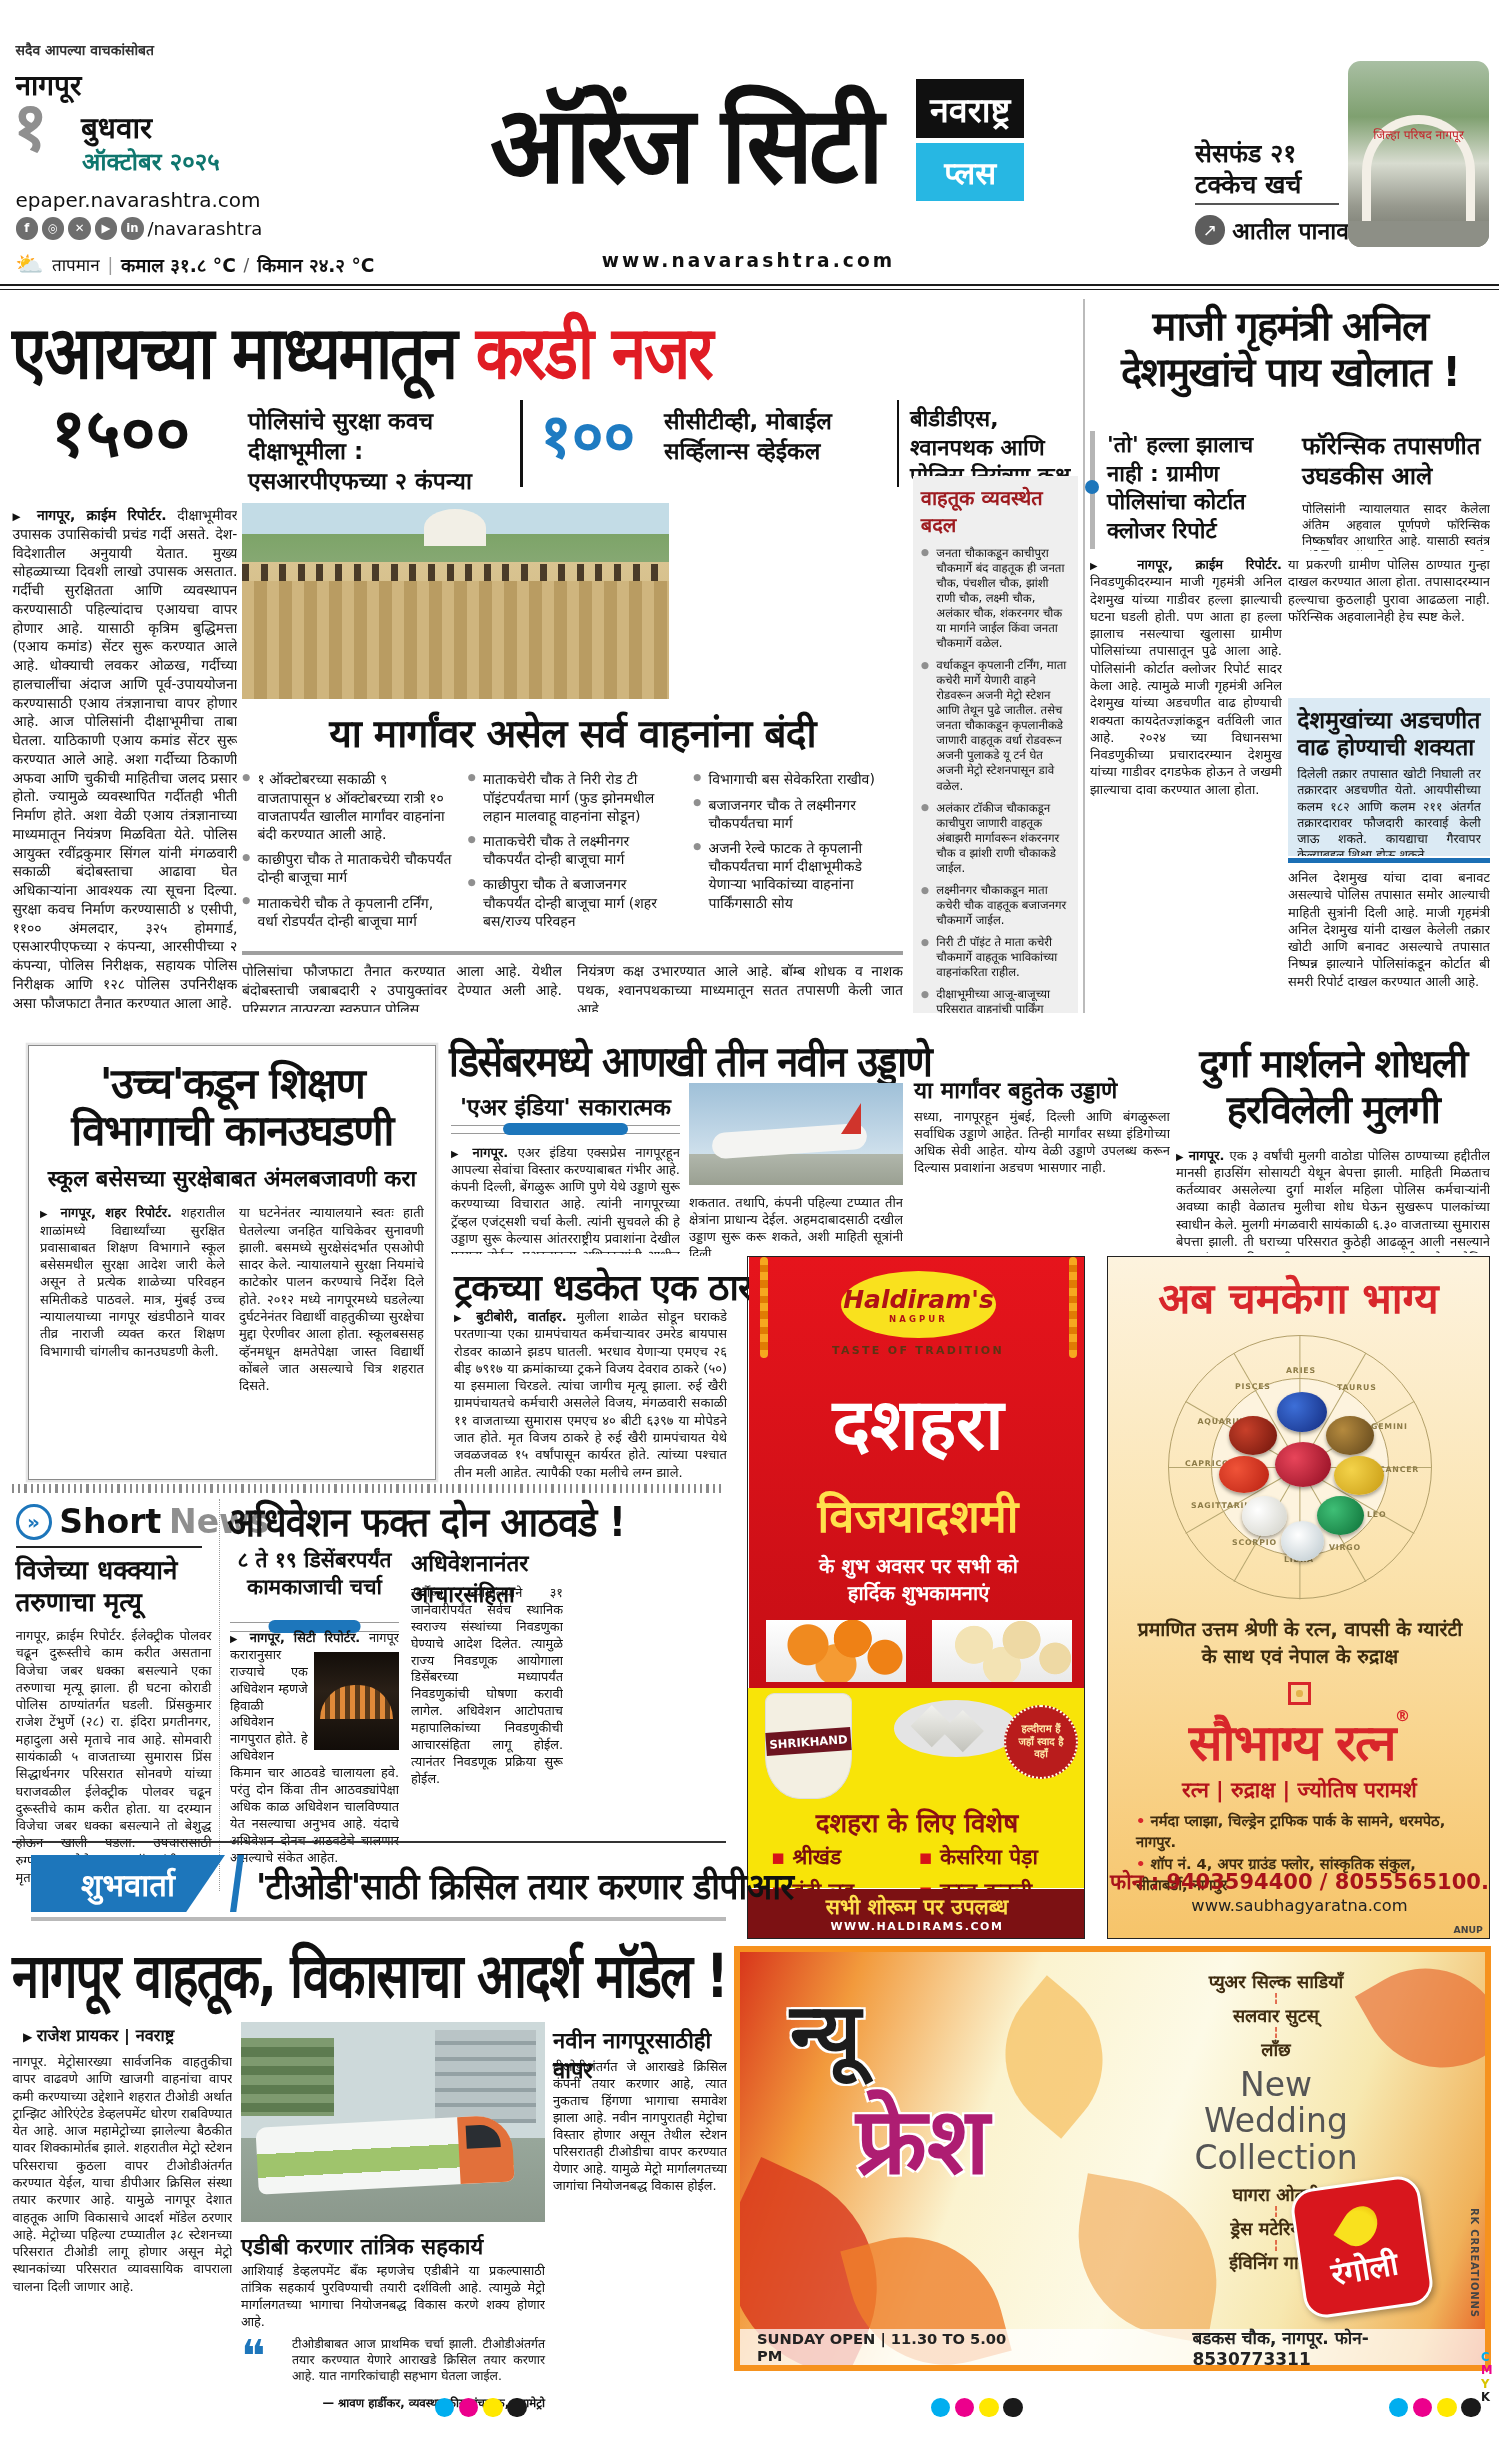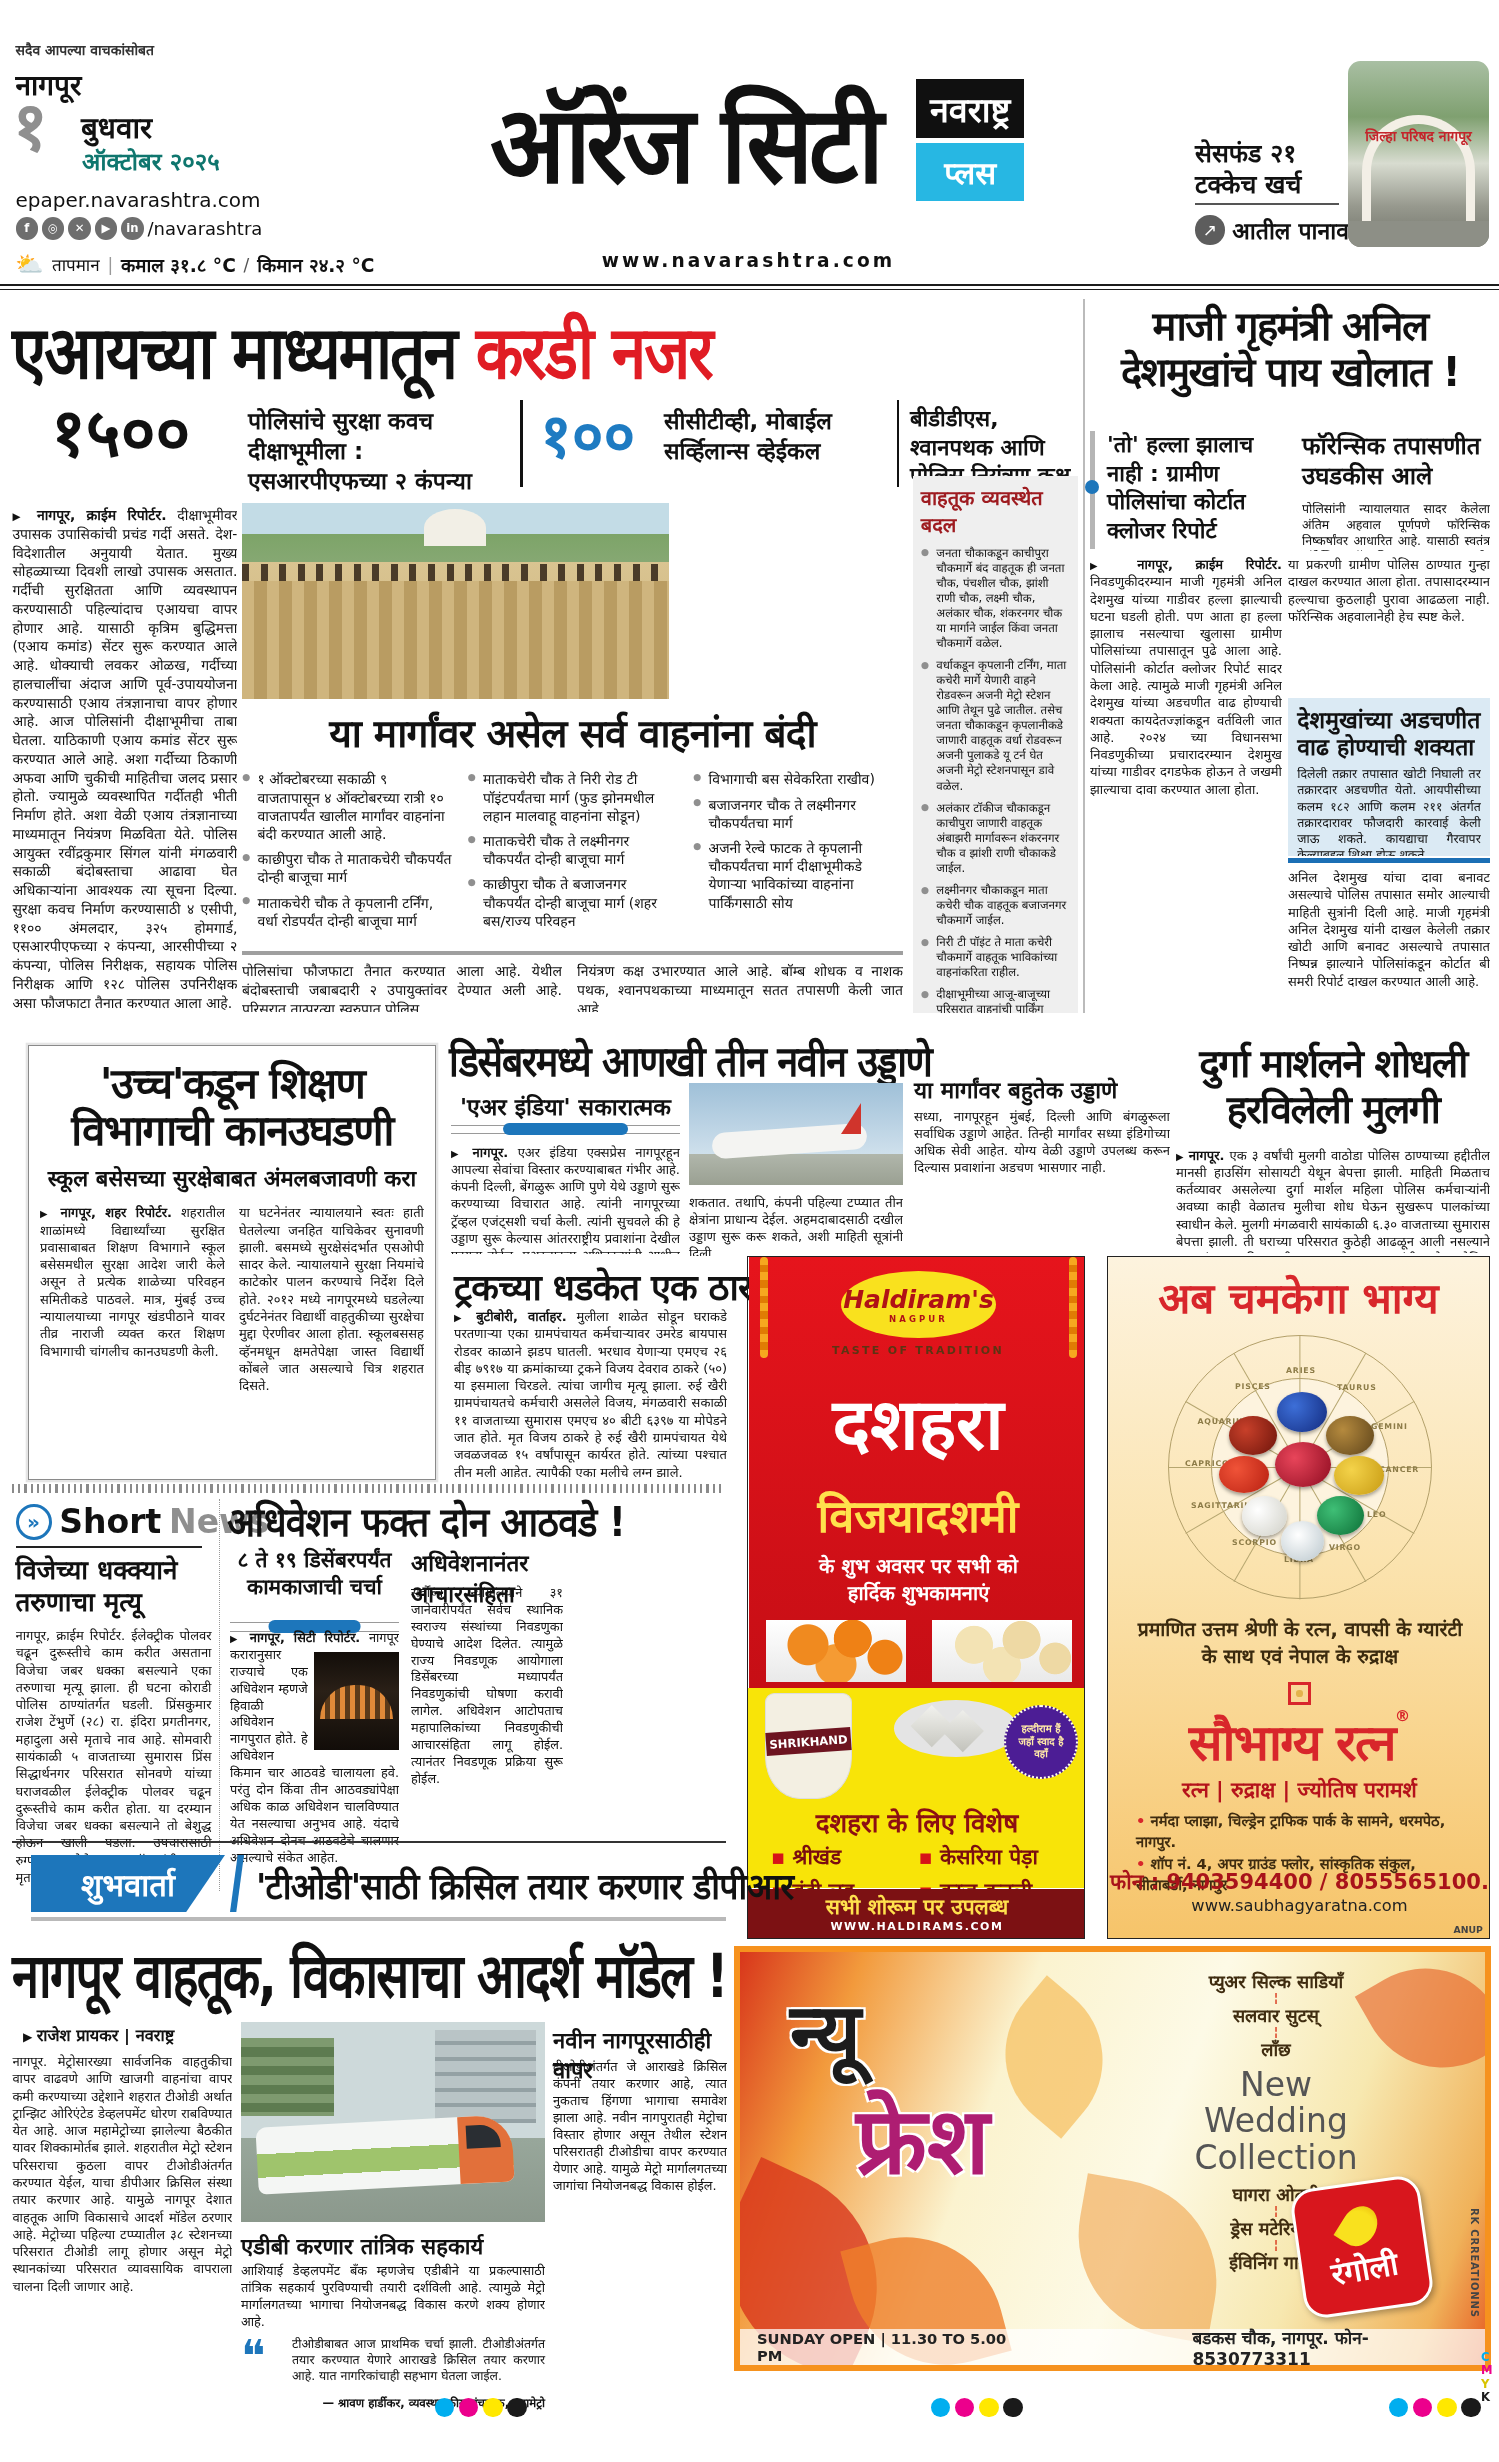--- a/index.html
+++ b/index.html
@@ -65,21 +65,21 @@
 
   <div class="a bd" style="left:1195px;top:138px;width:149px;font-size:25px;line-height:1.25">सेसफंड २१ टक्केच खर्च</div>
   <div class="a" style="left:1195px;top:203px;width:144px;height:1.6px;background:#555"></div>
   <div class="a" style="left:1195px;top:214px;display:flex;align-items:center;gap:7.8px">
     <span style="display:inline-flex;width:29.5px;height:29.5px;border-radius:50%;background:#5d5d5d;color:#fff;align-items:center;justify-content:center;font-size:17px">↗</span>
     <span class="bd" style="font-size:23px">आतील पानावर</span>
   </div>
 
   <div class="a" style="left:1348px;top:61px;width:141px;height:186px;border-radius:12.4px;overflow:hidden;background:linear-gradient(180deg,#a9bfa3 0%,#7fa070 30%,#d8dcd0 55%,#97998e 78%,#6f7168 100%)">
     <div class="a" style="left:14px;top:54px;width:113px;height:116px;border:9.3px solid #f3efe6;border-bottom:none;border-radius:62px 62px 0 0;background:transparent"></div>
-    <div class="a c" style="left:14px;top:65px;width:113px;font-size:14px;font-weight:bold;color:#c4252b">जिल्हा परिषद नागपूर</div>
+    <div class="a c" style="left:14px;top:65px;width:113px;font-size:12px;font-weight:normal;color:#c4252b">जिल्हा परिषद नागपूर</div>
     <div class="a" style="left:0;bottom:0;width:141px;height:26px;background:#8d8f86"></div>
   </div>
   <div class="a hr2" style="left:0;top:284px;width:1499px"></div>
 
   <div class="a bd nw" style="left:12.4px;top:300px;font-size:73px;letter-spacing:-2.3px;transform:scaleX(.85);transform-origin:left">
     <span>एआयच्या माध्यमातून</span>
     <span class="red">करडी नजर</span>
   </div>
   <div class="a bd" style="left:51px;top:400px;font-size:67px;line-height:1">१५००</div>
   <div class="a bd" style="left:248px;top:407px;width:261px;font-size:23px;line-height:1.3">पोलिसांचे सुरक्षा कवच दीक्षाभूमीला : एसआरपीएफच्या २ कंपन्या</div>
@@ -239,21 +239,21 @@
       <div class="a" style="left:183px;top:363px;width:140px;height:62px;background:radial-gradient(circle at 30% 40%,#f3e3b4 0 18.6px,transparent 19.4px),radial-gradient(circle at 64% 32%,#eed9a4 0 18.6px,transparent 19.4px),radial-gradient(circle at 50% 74%,#f3e3b4 0 18.6px,transparent 19.4px),radial-gradient(circle at 88% 62%,#eed9a4 0 15.5px,transparent 16.3px),linear-gradient(#fff,#e9e9e9)"></div>
     </div>
     <div class="a" style="left:0;top:431px;width:338px;height:200px;background:#f8e408">
       <div class="a" style="left:17px;top:4.7px;width:87px;height:106px;background:#f3efe2;border-radius:9.3px 9.3px 40% 40%;border:1.6px solid #ddd">
         <div class="c bd" style="margin-top:36px;background:#6d1420;color:#fff;font-size:11.6px;padding:4.7px 0;transform:rotate(-4deg)">SHRIKHAND</div>
       </div>
       <div class="a" style="left:146px;top:12.4px;width:124px;height:57px;background:#e4e4e4;border-radius:50%">
         <div class="a" style="left:23px;top:11px;width:29.5px;height:29.5px;background:linear-gradient(135deg,#f2f2ee,#c9c9c2);transform:rotate(45deg)"></div>
         <div class="a" style="left:54px;top:15.5px;width:29.5px;height:29.5px;background:linear-gradient(135deg,#efefeb,#c2c2bb);transform:rotate(45deg)"></div>
       </div>
-      <div class="a c" style="left:256px;top:17px;width:74px;height:74px;background:#4c1d95;border-radius:50%;border:2.3px dotted #ffe;display:flex;align-items:center;justify-content:center;padding:6.2px">
+      <div class="a c" style="left:256px;top:17px;width:74px;height:74px;background:#b91c1c;border-radius:50%;border:2.3px dotted #ffe;display:flex;align-items:center;justify-content:center;padding:6.2px">
         <span class="bd" style="font-size:10px;color:#ffe9a8;line-height:1.25">हल्दीराम हैं जहाँ स्वाद है वहाँ</span>
       </div>
       <div class="a c bd" style="left:0;top:116px;width:338px;font-size:26px;color:#8c0f12">दशहरा के लिए विशेष</div>
       <div class="a" style="left:23px;top:154px;width:295px;display:grid;grid-template-columns:1fr 1fr;row-gap:6.2px;font-size:21px;font-weight:bold;color:#7a0d10">
         <span><span style="color:#d61318">▪</span> <span>श्रीखंड</span></span>
         <span><span style="color:#d61318">▪</span> <span>केसरिया पेड़ा</span></span>
         <span><span style="color:#d61318">▪</span> <span>बूंदी लड्डू</span></span>
         <span><span style="color:#d61318">▪</span> <span>काजू कतली</span></span>
       </div>
     </div>

